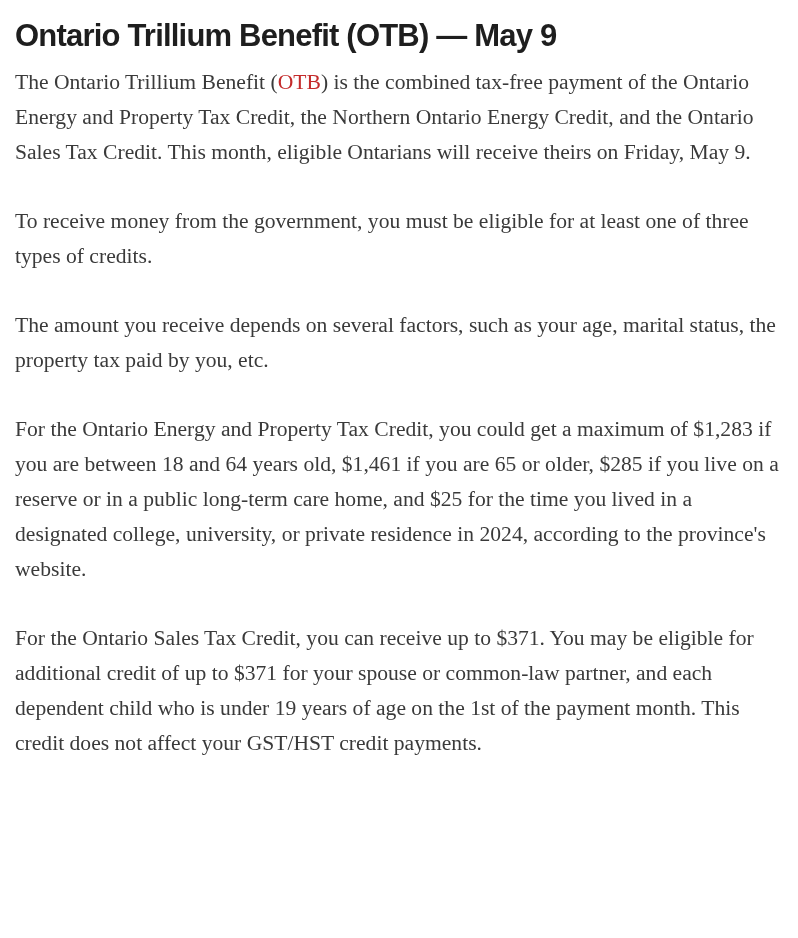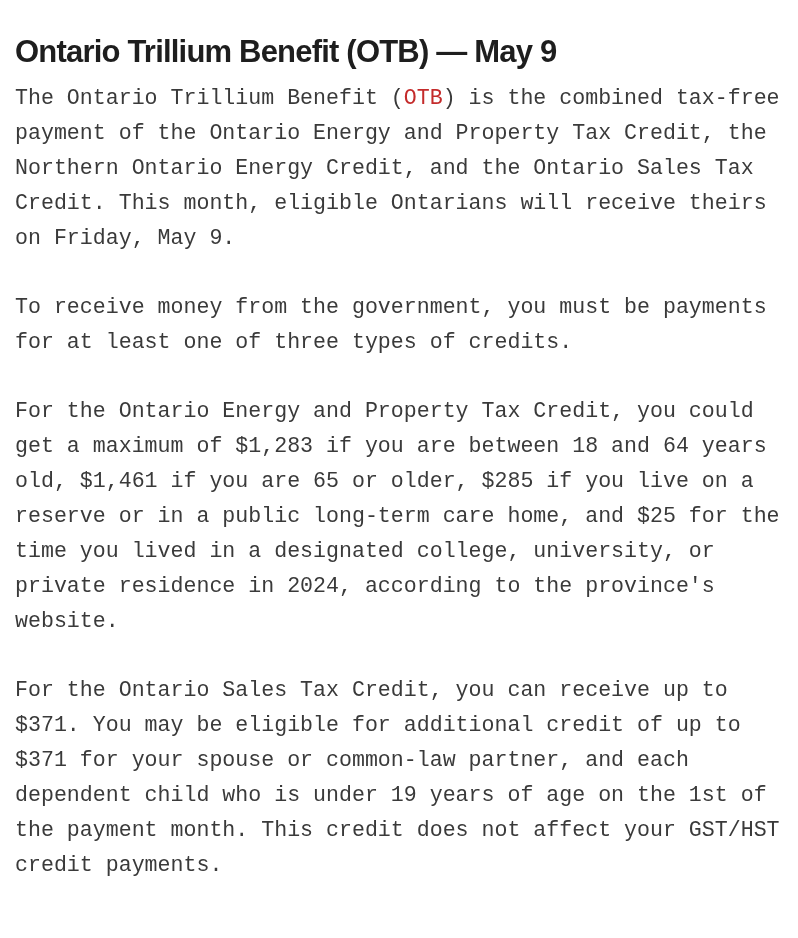--- a/index.html
+++ b/index.html
@@ -1,39 +1,40 @@
 <!DOCTYPE html>
 <html><head>
 <meta charset="utf-8">
 <style>
   html, body { margin: 0; padding: 0; background: #ffffff; }
   body { width: 798px; height: 938px; overflow: hidden; }
-  .wrap { padding: 0 15px; margin-top: 28px; }
+  .wrap { padding: 12px 15px; }
   h1 {
     font-family: "Liberation Sans", sans-serif;
     font-weight: 700;
     font-size: 31px;
     letter-spacing: -0.8px;
     color: #1e1e1e;
     margin: 0;
     padding-top: 3px;
     line-height: 42px;
   }
   p {
-    font-family: Liberation Mono, monospace;
+    font-family: Liberation Serif, serif;
     font-size: 21.6px;
     line-height: 35px;
     color: #3a3a3a;
     margin: 0 0 34px 0;
   }
   p.first { margin-top: 8px; }
   a.red { color: #c42b2b; text-decoration: none; }
 </style>
 </head>
 <body>
 
 <div class="wrap">
   <h1>Ontario Trillium Benefit (OTB) — May 9</h1>
   <p class="first"><span>The Ontario Trillium Benefit (</span><a class="red" href="#">OTB</a><span>) is the combined tax-free payment of the Ontario Energy and Property Tax Credit, the Northern Ontario Energy Credit, and the Ontario Sales Tax Credit. This month, eligible Ontarians will receive theirs on Friday, May 9.</span></p>
-  <p>To receive money from the government, you must be payments for at least one of three types of credits.</p>
+  <p>To receive money from the government, you must be eligible for at least one of three types of credits.</p>
+  <p>The amount you receive depends on several factors, such as your age, marital status, the property tax paid by you, etc.</p>
   <p>For the Ontario Energy and Property Tax Credit, you could get a maximum of $1,283 if you are between 18 and 64 years old, $1,461 if you are 65 or older, $285 if you live on a reserve or in a public long-term care home, and $25 for the time you lived in a designated college, university, or private residence in 2024, according to the province's website.</p>
   <p>For the Ontario Sales Tax Credit, you can receive up to $371. You may be eligible for additional credit of up to $371 for your spouse or common-law partner, and each dependent child who is under 19 years of age on the 1st of the payment month. This credit does not affect your GST/HST credit payments.</p>
 </div>
 
 </body></html>

